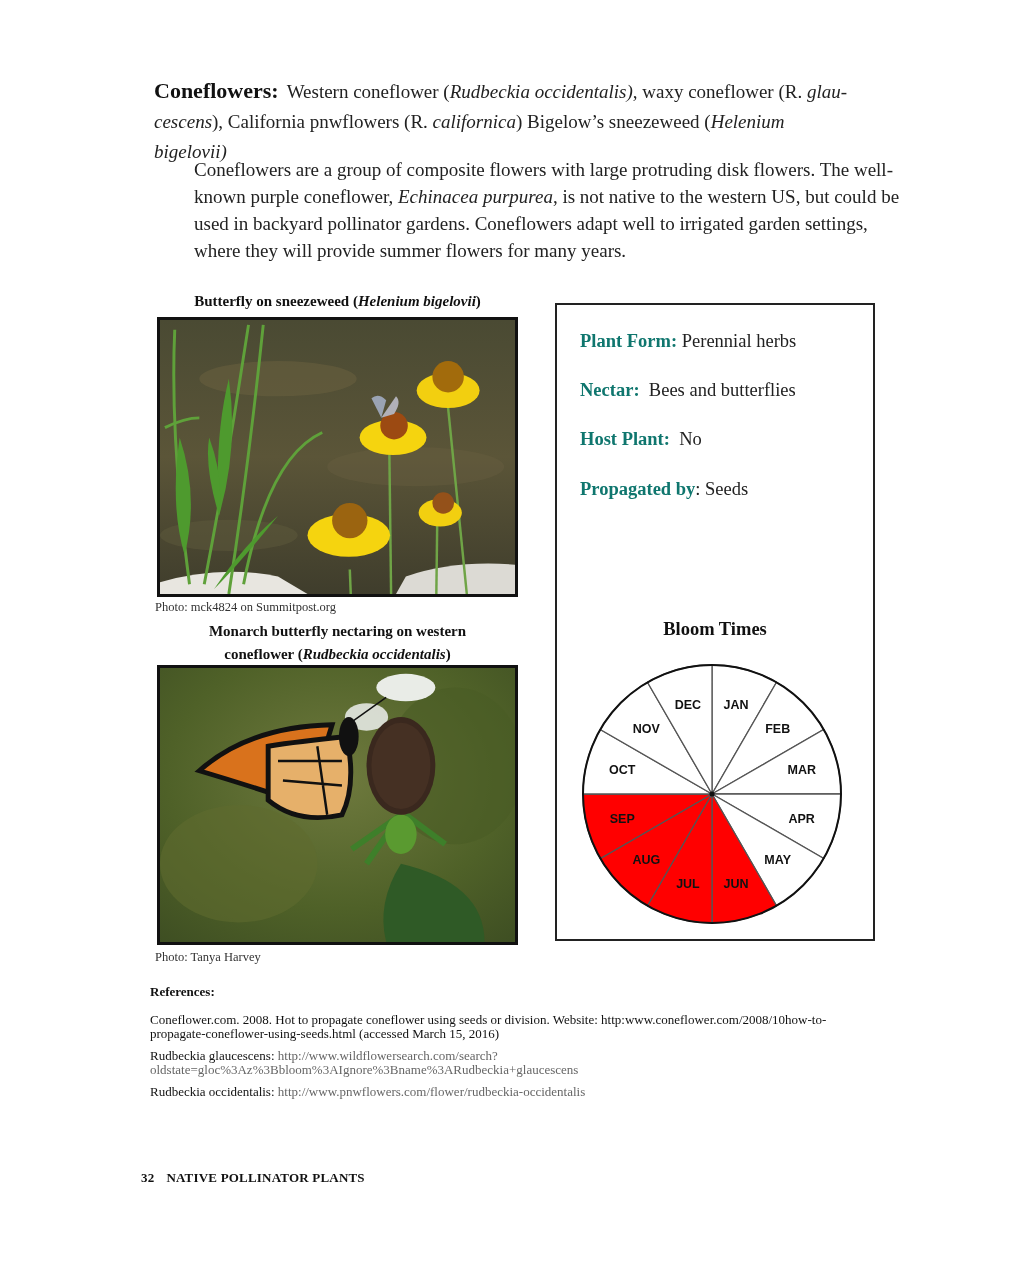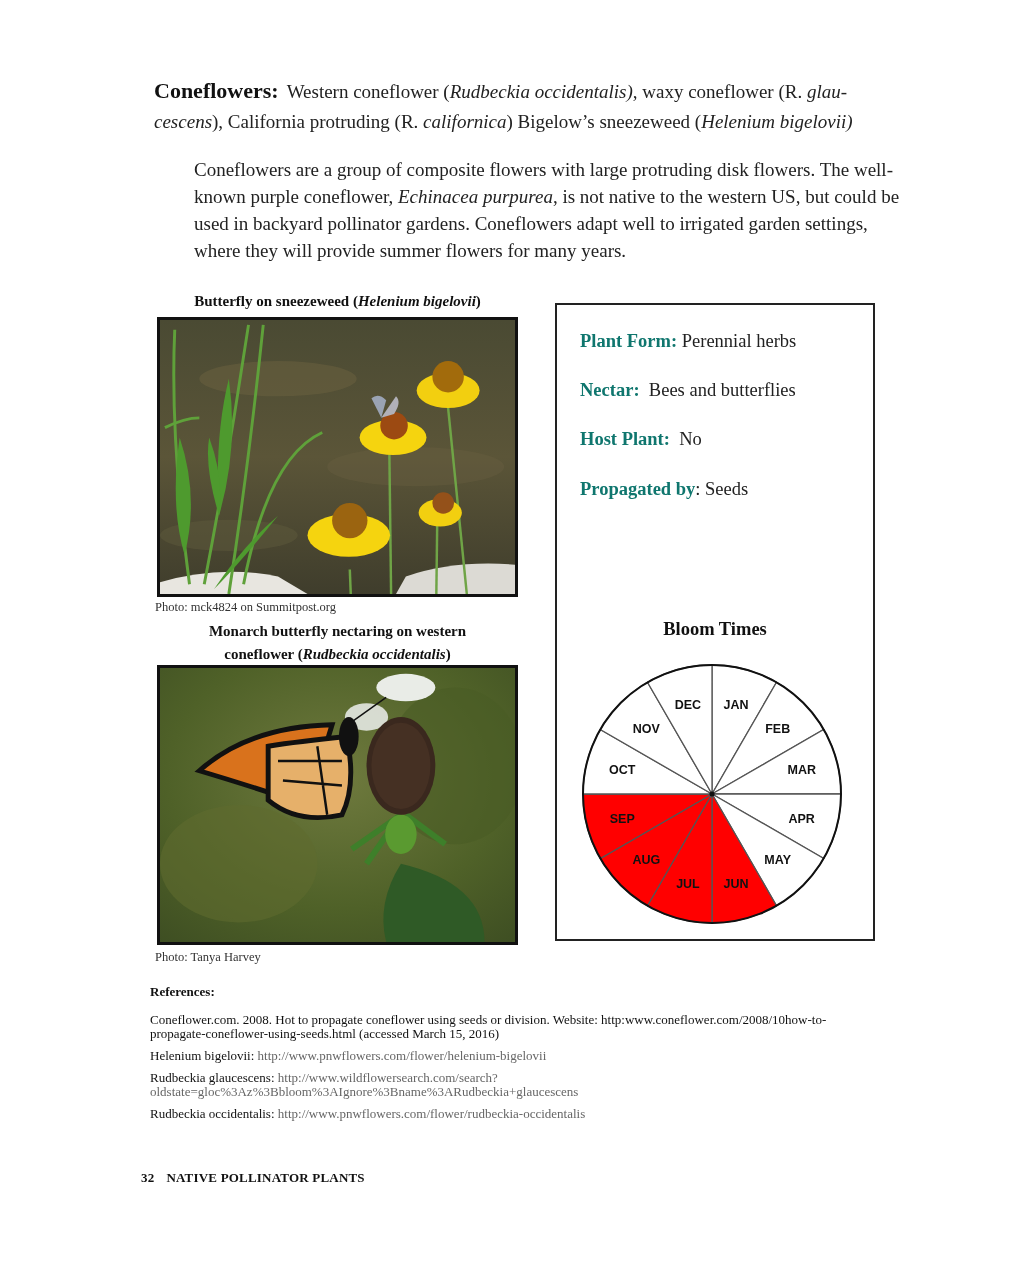--- a/index.html
+++ b/index.html
@@ -34,21 +34,21 @@
     #refs .ref { margin-bottom: 8px; }
     #refs .url { color: #666; }
 
     #footer { left: 141px; top: 1170px; font-size: 13px; font-weight: bold; color: #111; letter-spacing: 0.2px; }
     #footer .num { margin-right: 12px; }
   </style>
 </head>
 <body>
 
 <div id="title-block" class="abs">
-  <span class="lead">Coneflowers:</span><span id="species-line"><span>Western coneflower (</span><i>Rudbeckia occidentalis)</i><span>, waxy coneflower (R. </span><i>glau-cescens</i><span>), California protruding (R. </span><i>californica</i><span>) Bigelow’s sneezeweed (</span><i>Helenium bigelovii)</i></span>
+  <span class="lead">Coneflowers:</span><span id="species-line"><span>Western coneflower (</span><i>Rudbeckia occidentalis)</i><span>, waxy coneflower (R. </span><i>glau-cescens</i><span>), California pnwflowers (R. </span><i>californica</i><span>) Bigelow’s sneezeweed (</span><i>Helenium bigelovii)</i></span>
 </div>
 
 <div id="intro" class="abs">
   <span>Coneflowers are a group of composite flowers with large protruding disk flowers. The well-known purple coneflower, </span><i>Echinacea purpurea</i><span>, is not native to the western US, but could be used in backyard pollinator gardens. Coneflowers adapt well to irrigated garden settings, where they will provide summer flowers for many years.</span>
 </div>
 
 <div class="abs caption-bold" style="left:155px; top:290px; width:365px;">
   <span>Butterfly on sneezeweed (</span><i>Helenium bigelovii</i><span>)</span>
 </div>
 
@@ -191,21 +191,20 @@
       <text x="117.96088709087788" y="53.78480925427134" text-anchor="middle" class="mlabel">DEC</text>
     </g>
   <circle id="outline" fill="none" cx="142" cy="139" r="129" stroke="#111111" stroke-width="2"></circle>
   <circle id="hub" r="2.5" fill="#111" cx="142" cy="139"></circle>
 </svg>
 
 <div id="refs" class="abs">
   <span class="ref-head">References:</span>
   <div id="ref-list">
       <div class="ref"><span>Coneflower.com. 2008. Hot to propagate coneflower using seeds or division. Website: http:www.coneflower.com/2008/10how-to-propagate-coneflower-using-seeds.html (accessed March 15, 2016)</span></div>
-      <div class="ref"><span>Helenium bigelovii: </span><span class="url">http://www.pnwflowers.com/flower/helenium-bigelovii</span></div>
       <div class="ref"><span>Rudbeckia glaucescens: </span><span class="url">http://www.wildflowersearch.com/search?oldstate=gloc%3Az%3Bbloom%3AIgnore%3Bname%3ARudbeckia+glaucescens</span></div>
       <div class="ref"><span>Rudbeckia occidentalis: </span><span class="url">http://www.pnwflowers.com/flower/rudbeckia-occidentalis</span></div>
     </div>
 </div>
 
 <div id="footer" class="abs">
   <span class="num">32</span><span>NATIVE POLLINATOR PLANTS</span>
 </div>
 
 </body></html>

